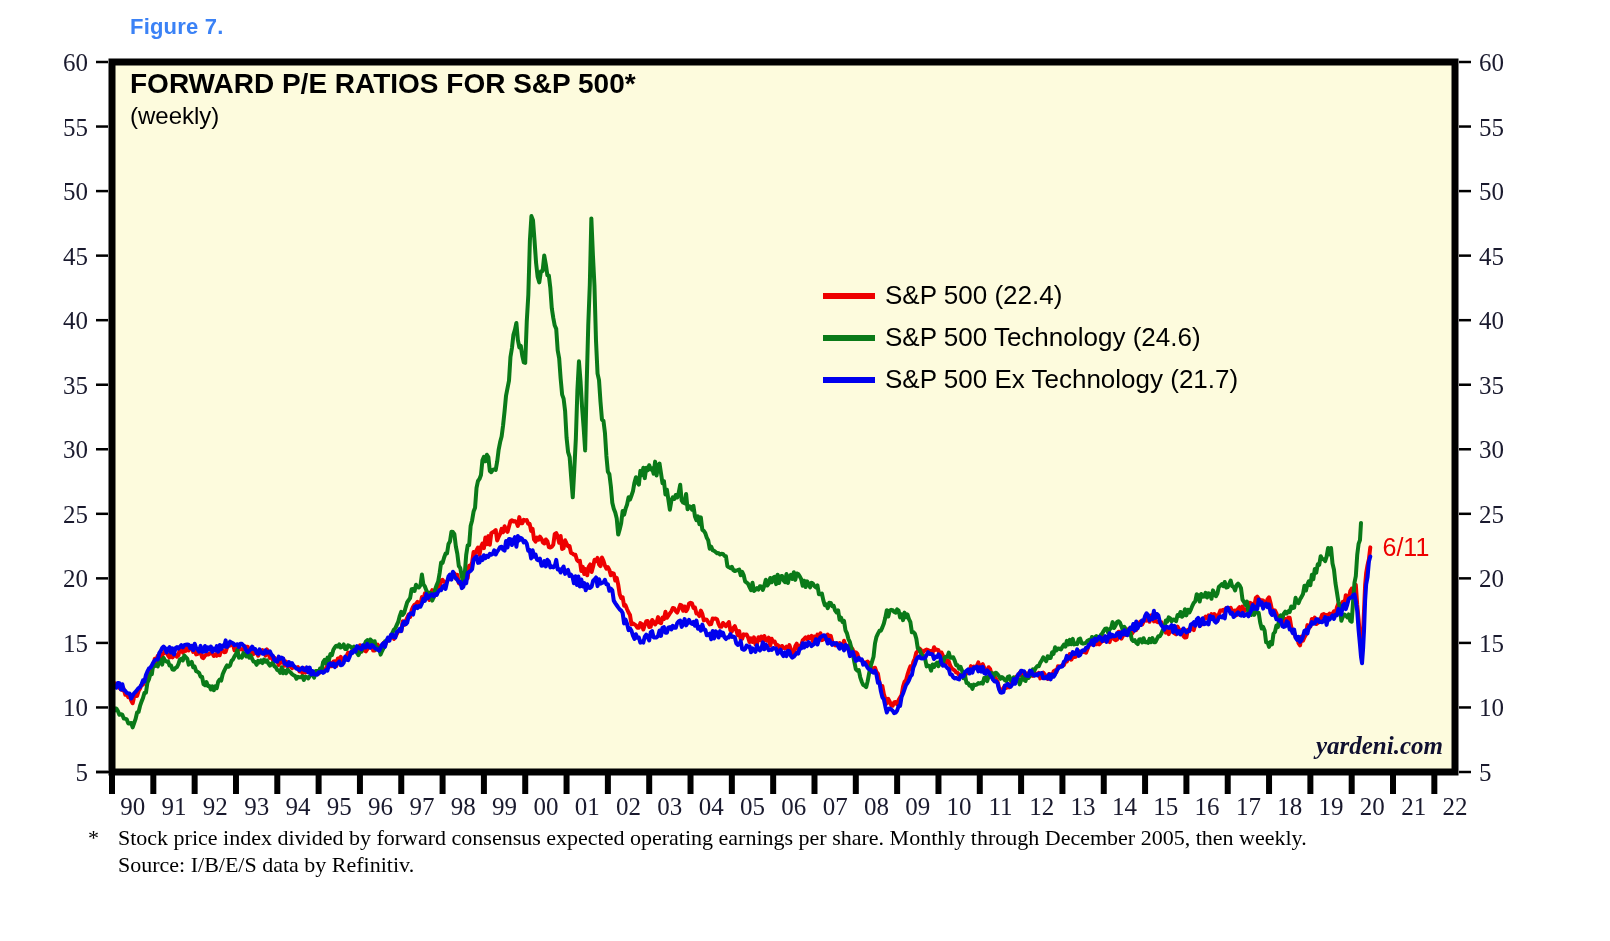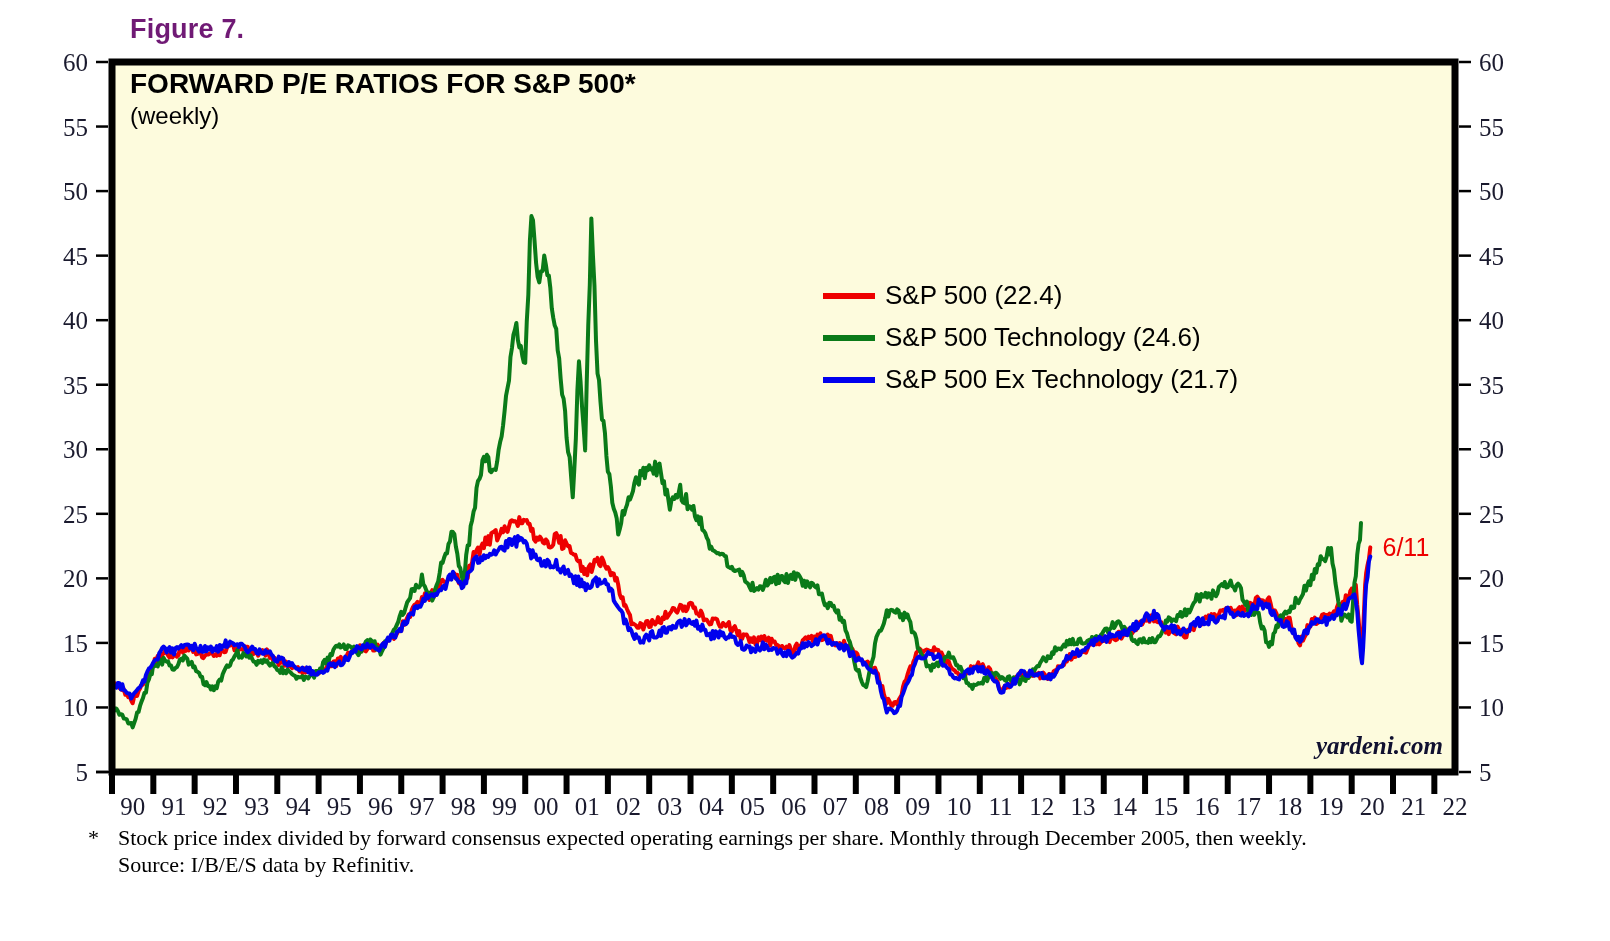--- a/index.html
+++ b/index.html
@@ -4,21 +4,21 @@
 <style>
   html,body{margin:0;padding:0;}
   body{
     width:1610px;height:941px;background:#ffffff;
     font-family:"Liberation Sans", sans-serif;
     overflow:hidden;position:relative;
   }
   #figure-label{
     position:absolute;left:130px;top:14px;
     font-family:"Liberation Sans", sans-serif;
-    font-size:27px;font-weight:bold;color:#701a75;letter-spacing:.2px;
+    font-size:22px;font-weight:bold;color:#3b82f6;letter-spacing:.2px;
   }
   #chart-area{position:absolute;left:0;top:0;width:1610px;height:941px;}
   svg{display:block;}
   .axis-num{font-family:"Liberation Serif", serif;font-size:25px;fill:#1a1a2e;}
   .xaxis-num{font-family:"Liberation Serif", serif;font-size:25px;fill:#1a1a2e;}
   .plot-title{font-family:"Liberation Sans", sans-serif;font-size:28px;font-weight:bold;fill:#000;}
   .plot-sub{font-family:"Liberation Sans", sans-serif;font-size:24px;fill:#000;}
   .legend-txt{font-family:"Liberation Sans", sans-serif;font-size:26px;fill:#000;}
   .watermark{font-family:"Liberation Serif", serif;font-size:25px;font-weight:bold;font-style:italic;fill:#101030;}
   .annot{font-family:"Liberation Sans", sans-serif;font-size:25px;fill:#ee0000;}

